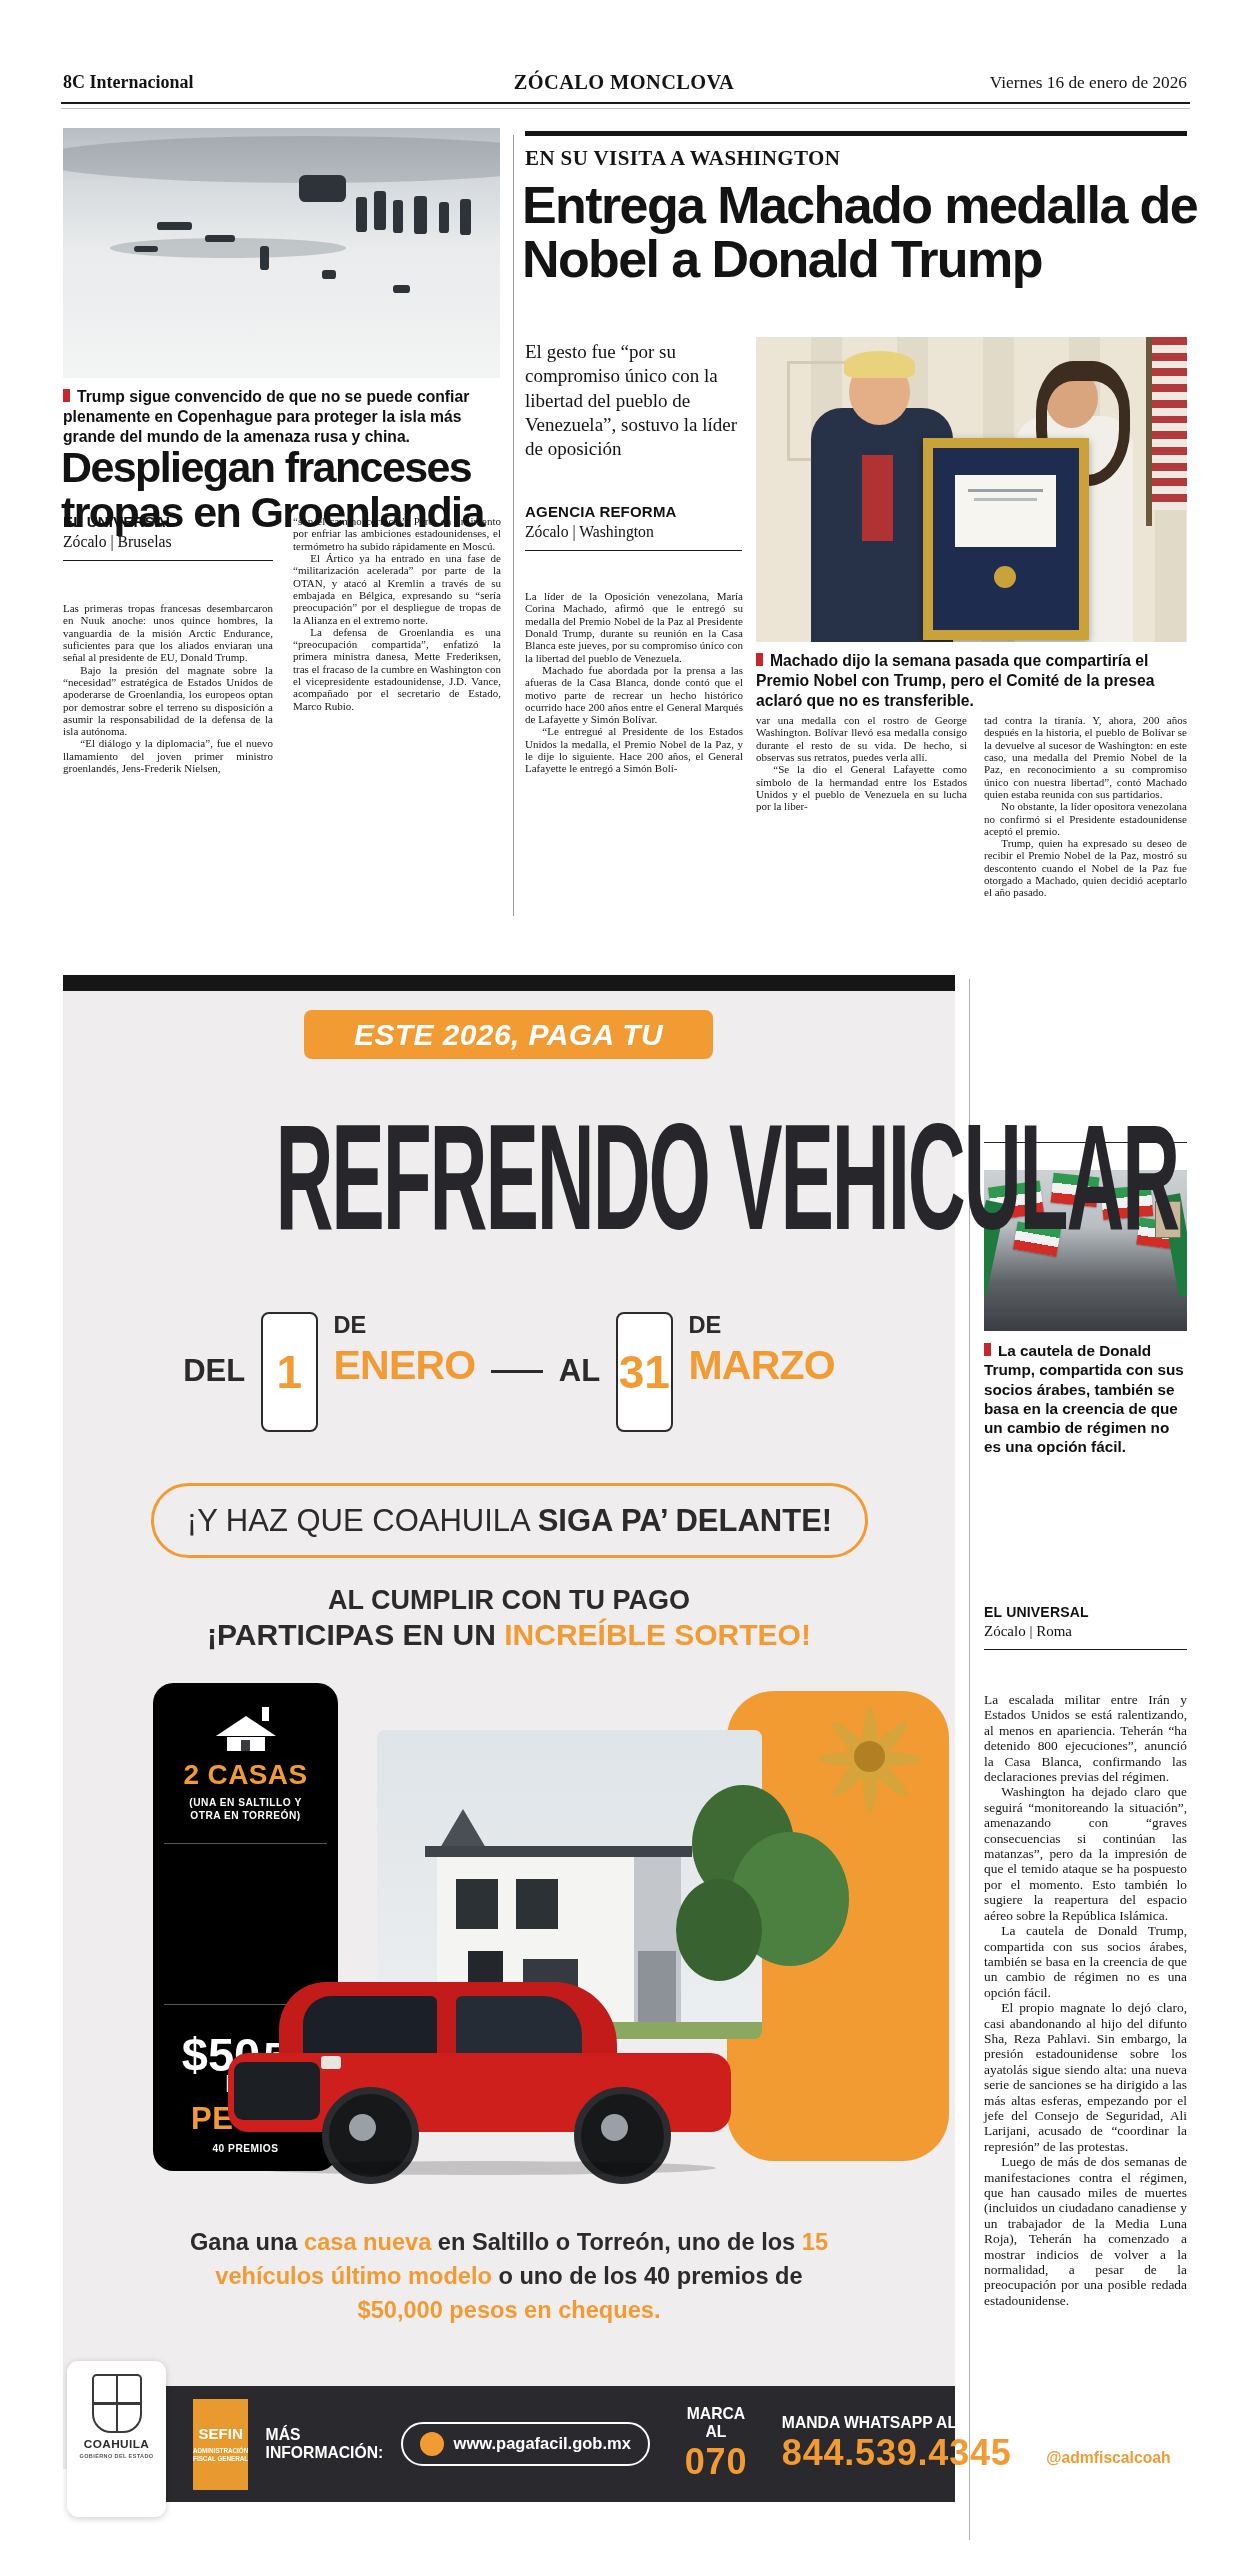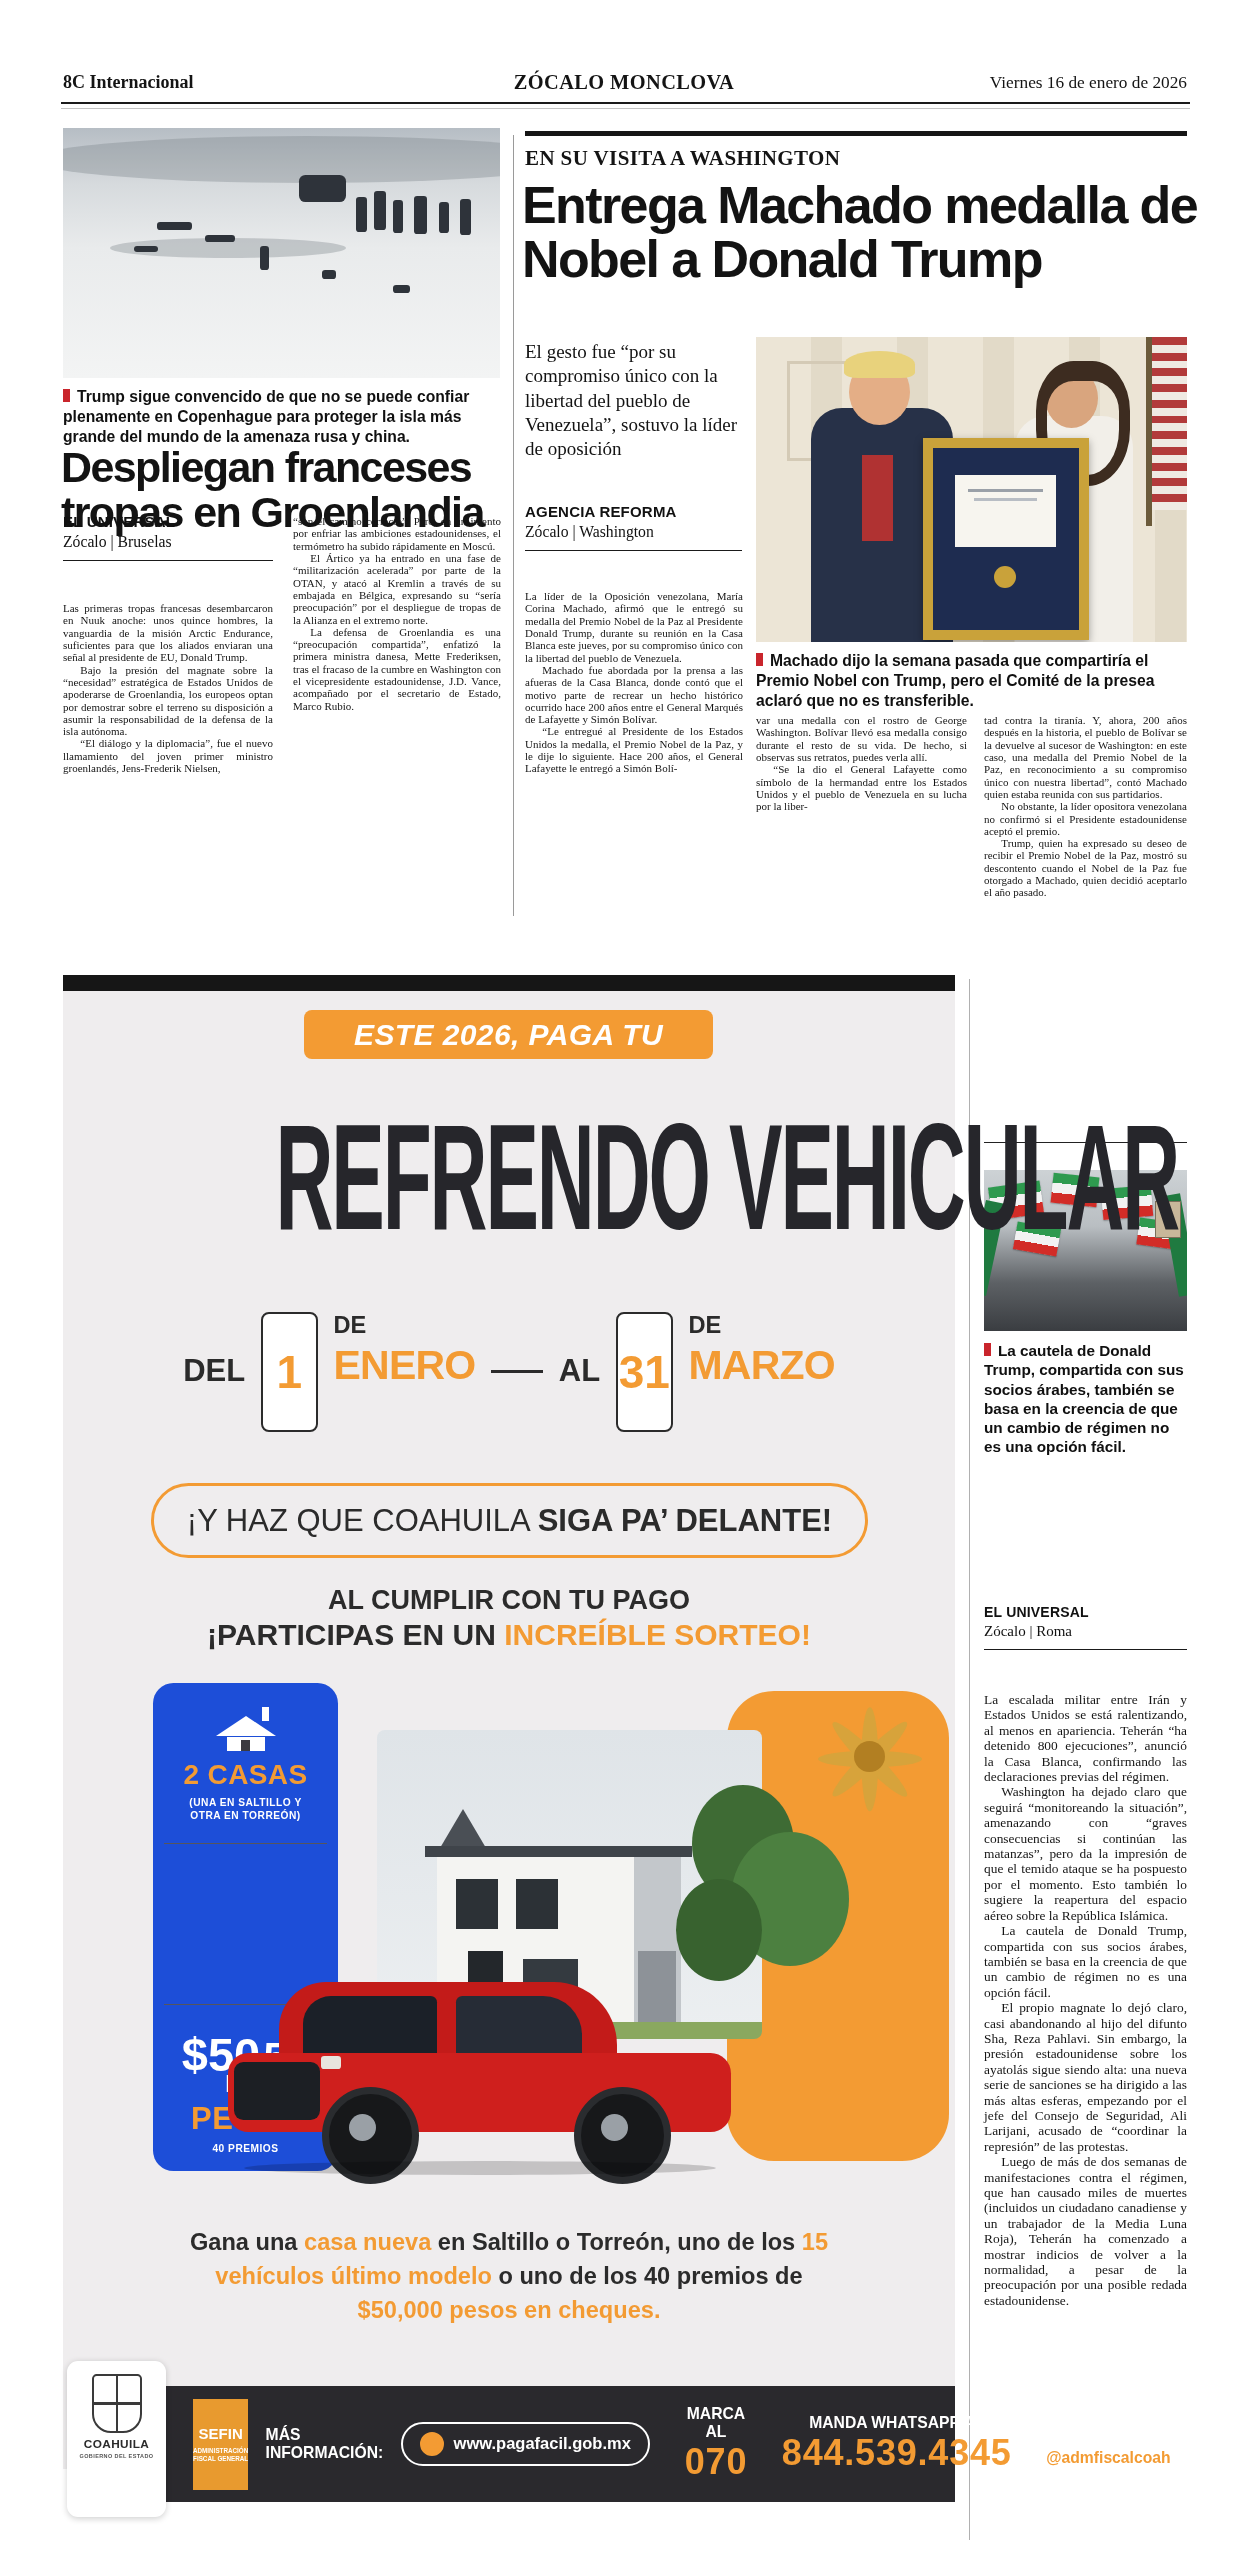--- a/index.html
+++ b/index.html
@@ -63,21 +63,21 @@
             font:800 46px "Liberation Sans",sans-serif;color:#F39B33;}
   .date-de{font:800 23.6px "Liberation Sans",sans-serif;color:#2b2b2b;}
   .date-month{font:800 41px "Liberation Sans",sans-serif;color:#F39B33;margin-top:3.1px;letter-spacing:-0.8px;}
   .date-dash{width:52px;border-top:3.9px solid #2b2b2b;}
   .pill{border:3.1px solid #F39B33;border-radius:39px;text-align:center;
         font:400 31px/69px "Liberation Sans",sans-serif;color:#2b2b2b;}
   .pill b{font-weight:800;}
   .cta1{font:600 27px "Liberation Sans",sans-serif;color:#2b2b2b;text-align:center;}
   .cta2{font:800 30px "Liberation Sans",sans-serif;color:#2b2b2b;text-align:center;}
   .orange{color:#F39B33;}
-  .prize-card{background:#1d4ed8;border-radius:20.4px;}
+  .prize-card{background:#000000;border-radius:20.4px;}
   .prize-sec{position:absolute;left:0;width:100%;text-align:center;}
   .prize-div{position:absolute;left:11px;right:11px;border-top:1.6px solid #56555c;}
   .prize-title{font:800 28px "Liberation Sans",sans-serif;color:#F39B33;letter-spacing:0.4px;}
   .prize-sub{font:700 10.2px/1.35 "Liberation Sans",sans-serif;color:#fff;letter-spacing:0.5px;margin-top:4.7px;}
   .p50{font:900 47px "Liberation Sans",sans-serif;color:#fff;}
   .pmil{font:800 23.6px "Liberation Sans",sans-serif;color:#fff;}
   .gana{font:700 23.6px/1.45 "Liberation Sans",sans-serif;color:#2b2b2b;text-align:center;}
   .permit{font:600 13.4px "Liberation Sans",sans-serif;color:#2f2f2f;text-align:center;letter-spacing:0.3px;}
   .foot-bar{background:#2A292D;display:flex;align-items:center;}
   .foot-lab{font:700 15.7px "Liberation Sans",sans-serif;color:#fff;}
@@ -349,21 +349,21 @@
     <div class="url-pill">
       <div class="globe"></div>
       <div class="foot-lab" style="font-size:16.5px;">www.pagafacil.gob.mx</div>
     </div>
     <div class="foot-div"></div>
     <div style="text-align:center;">
       <div class="foot-lab">MARCA AL</div>
       <div class="foot-big">070</div>
     </div>
     <div class="foot-div"></div>
-    <div style="text-align:center;">
+    <div style="">
       <div class="foot-lab">MANDA WHATSAPP AL</div>
       <div class="foot-big">844.539.4345</div>
     </div>
     <div class="foot-div"></div>
     <div style="text-align:center;">
       <div style="display:flex;gap:12.6px;justify-content:center;align-items:center;">
         <span class="soc-ic">f</span>
         <span style="width:19px;height:19px;border:2.4px solid #fff;border-radius:5.5px;position:relative;display:inline-block;">
             <span style="position:absolute;left:4.7px;top:4.7px;width:6.3px;height:6.3px;border:1.6px solid #fff;border-radius:50%;"></span>
           </span>

